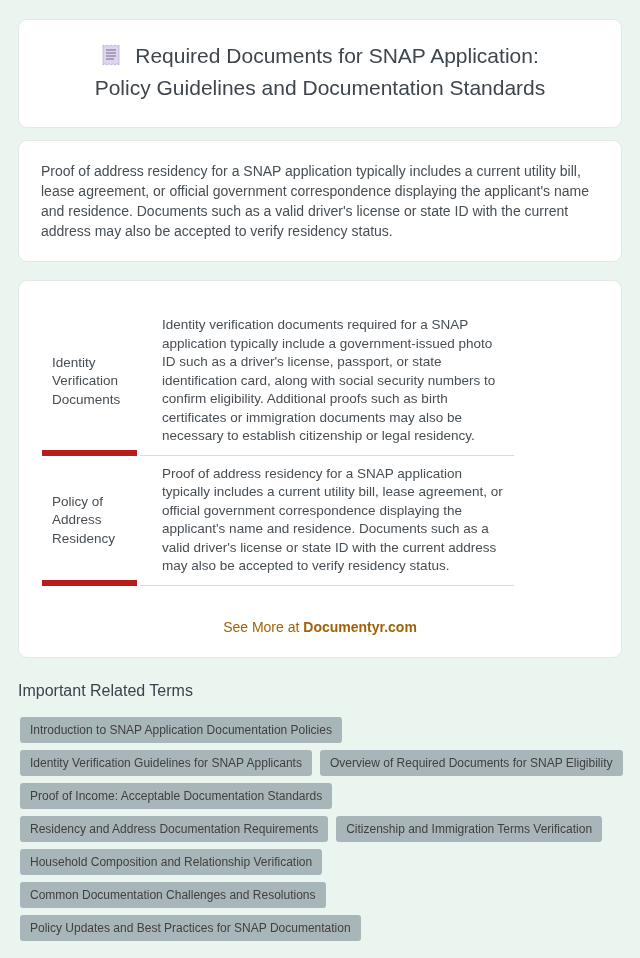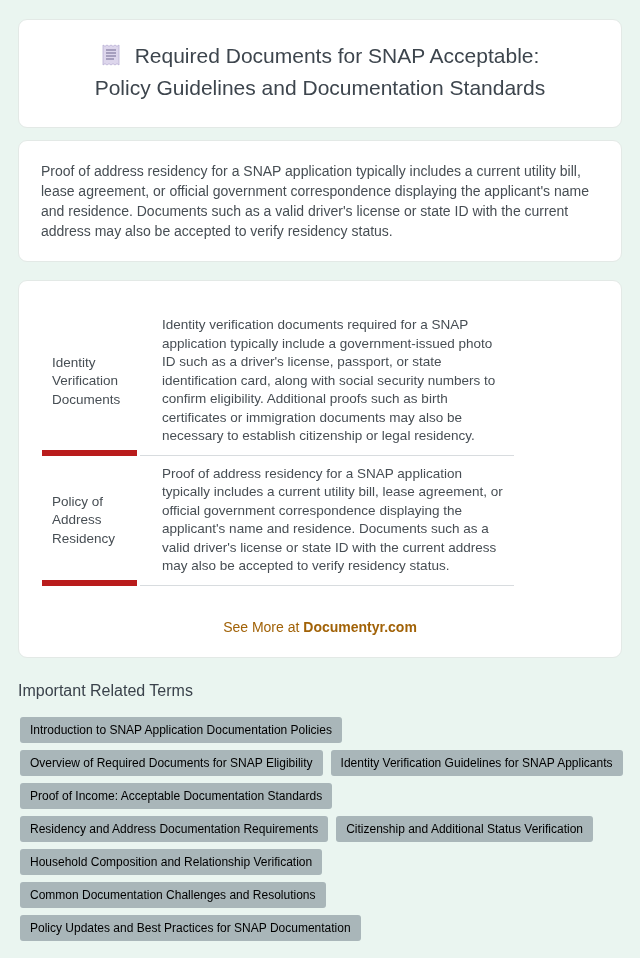--- a/index.html
+++ b/index.html
@@ -94,21 +94,21 @@
   }
   .tag-rows { padding: 0 2px; }
   .tag-row {
     display: flex;
     gap: 8px;
     margin-bottom: 7px;
   }
   .tag {
     display: inline-block;
     background: #a9b6b9;
-    color: #000000;
+    color: #404040;
     font-size: 12px;
     line-height: 14px;
     padding: 6px 10px;
     border-radius: 3px;
     white-space: nowrap;
     cursor: pointer;
   }
 </style>
 </head>
 <body>
@@ -120,21 +120,21 @@
       <span class="doc-icon">
         <svg width="20" height="22" viewBox="0 0 20 22">
           <path d="M2 1 L4 2.3 6 1 8 2.3 10 1 12 2.3 14 1 16 2.3 18 1 V21 L16 19.7 14 21 12 19.7 10 21 8 19.7 6 21 4 19.7 2 21 Z" fill="#ddd6ec" stroke="#b9b0d4" stroke-width="0.8"></path>
           <g stroke="#8f87ab" stroke-width="1.4">
             <line x1="5" y1="6" x2="15" y2="6"></line>
             <line x1="5" y1="9" x2="15" y2="9"></line>
             <line x1="5" y1="12" x2="15" y2="12"></line>
             <line x1="5" y1="15" x2="13" y2="15"></line>
           </g>
         </svg>
-      </span><span>Required Documents for SNAP Acceptable:</span><br>
+      </span><span>Required Documents for SNAP Application:</span><br>
       <span>Policy Guidelines and Documentation Standards</span>
     </div>
   </div>
 
   <div class="card summary-card">
     <p class="summary-text">Proof of address residency for a SNAP application typically includes a current utility bill, lease agreement, or official government correspondence displaying the applicant's name and residence. Documents such as a valid driver's license or state ID with the current address may also be accepted to verify residency status.</p>
   </div>
 
   <div class="card table-card">
     <table class="doc-table">
@@ -154,29 +154,29 @@
     </div>
   </div>
 
   <h2 class="terms-title">Important Related Terms</h2>
 
   <div class="tag-rows">
     <div class="tag-row">
       <span class="tag">Introduction to SNAP Application Documentation Policies</span>
     </div>
     <div class="tag-row">
+      <span class="tag">Identity Verification Guidelines for SNAP Applicants</span>
       <span class="tag">Overview of Required Documents for SNAP Eligibility</span>
-      <span class="tag">Identity Verification Guidelines for SNAP Applicants</span>
     </div>
     <div class="tag-row">
       <span class="tag">Proof of Income: Acceptable Documentation Standards</span>
     </div>
     <div class="tag-row">
       <span class="tag">Residency and Address Documentation Requirements</span>
-      <span class="tag">Citizenship and Additional Status Verification</span>
+      <span class="tag">Citizenship and Immigration Terms Verification</span>
     </div>
     <div class="tag-row">
       <span class="tag">Household Composition and Relationship Verification</span>
     </div>
     <div class="tag-row">
       <span class="tag">Common Documentation Challenges and Resolutions</span>
     </div>
     <div class="tag-row">
       <span class="tag">Policy Updates and Best Practices for SNAP Documentation</span>
     </div>

